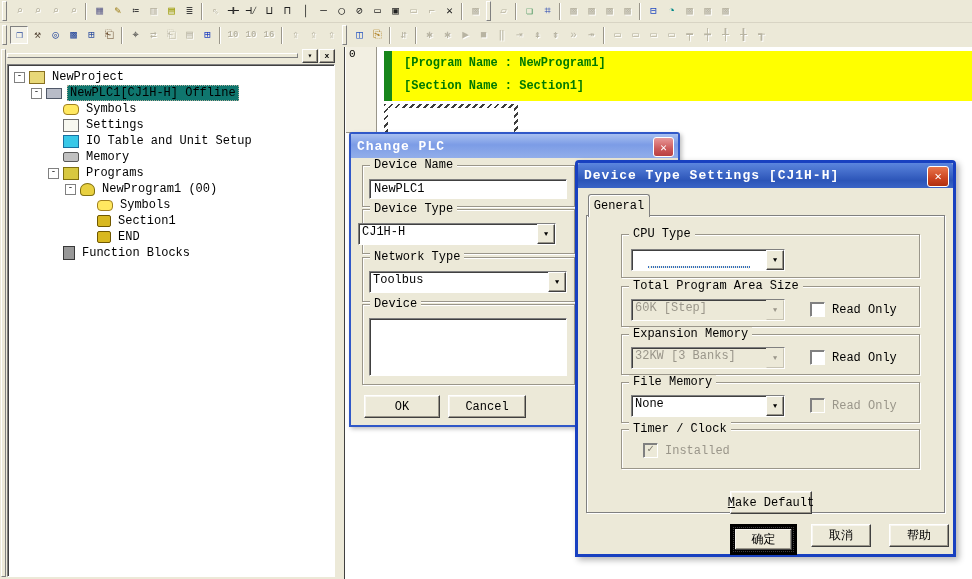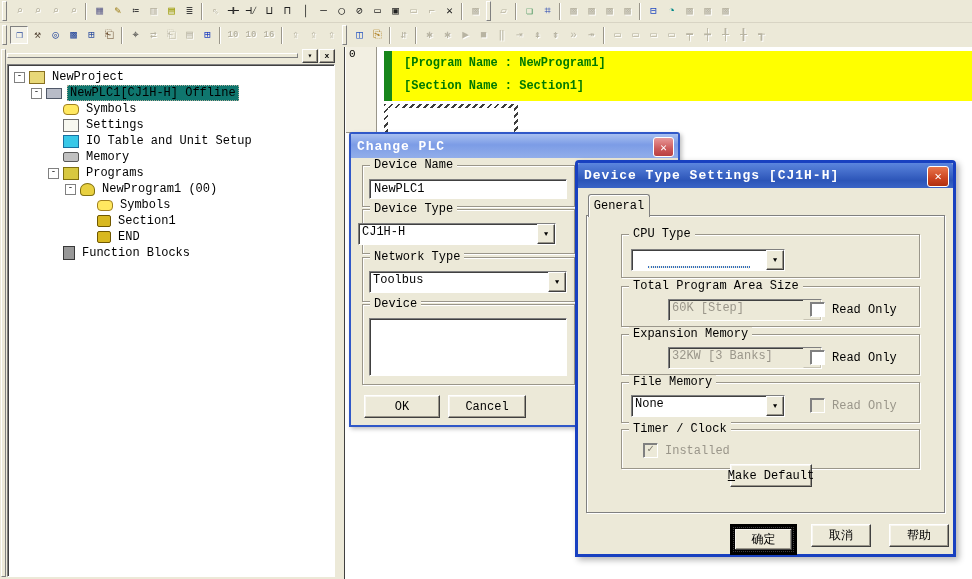--- a/index.html
+++ b/index.html
@@ -56,21 +56,21 @@
 
   
   .grp{position:absolute;border:1px solid #9a968a;box-shadow:1px 1px 0 #fff,inset 1px 1px 0 #fff;}
   .glbl{position:absolute;top:-8px;left:7px;background:#ECE9D8;padding:0 4px;font-size:12px;line-height:14px;white-space:nowrap;}
   .b3{position:absolute;display:flex;align-items:center;justify-content:center;font-size:12px;background:#ECE9D8;border:1px solid;border-color:#fff #404040 #404040 #fff;box-shadow:inset -1px -1px 0 #9a968a,inset 1px 1px 0 #f8f6f0;cursor:default;white-space:nowrap;}
   .b3.default{border:5px solid #000000;box-shadow:inset -1px -1px 0 #404040,inset 1px 1px 0 #f8f6f0,inset -2px -2px 0 #9a968a;outline:1px dotted #404040;outline-offset:-4px;}
   .tin{position:absolute;background:#fff;border:1px solid;border-color:#808080 #fff #fff #808080;box-shadow:inset 1px 1px 0 #404040;font-size:12px;padding:2px 4px;white-space:nowrap;overflow:hidden;}
   .combo{position:absolute;display:flex;background:#fff;border:1px solid;border-color:#808080 #fff #fff #808080;box-shadow:inset 1px 1px 0 #404040;}
   .cfield{flex:1;font-size:12px;padding:1px 3px;white-space:nowrap;overflow:hidden;}
   .carrow{width:16px;background:#ECE9D8;border:1px solid;border-color:#fff #404040 #404040 #fff;box-shadow:inset -1px -1px 0 #9a968a;display:flex;align-items:center;justify-content:center;font-size:7px;flex:0 0 auto;}
-  .combo.disabled{background:#ECE9D8;margin-left:37px;}
+  .combo.disabled{background:#ECE9D8;}
   .combo.disabled .cfield{color:#9a968a;}
   .combo.disabled .carrow{color:#9a968a;border-color:#ECE9D8 #c8c4b4 #c8c4b4 #ECE9D8;box-shadow:none;}
   .combo.selected .cfield{background:#316AC5;color:#fef9c3;outline:1px dotted #f0f0d8;outline-offset:-2px;margin:16px;}
   .cbrow{position:absolute;display:flex;align-items:center;font-size:12px;white-space:nowrap;}
   .cbox{width:13px;height:13px;background:#fff;border:1px solid;border-color:#808080 #fff #fff #808080;box-shadow:inset 1px 1px 0 #808080;margin-right:7px;flex:0 0 auto;font-size:11px;line-height:11px;text-align:center;color:#000;}
   .cbrow.disabled{color:#9a968a;}
   .cbrow.disabled .cbox{background:#ECE9D8;color:#7a766a;}
 
   
   #change-plc{position:absolute;left:349px;top:132px;width:327px;height:291px;background:#ECE9D8;border:2px solid #3058C8;border-radius:3px 3px 0 0;z-index:10;box-shadow:2px 2px 4px rgba(0,0,0,.25);}
@@ -360,21 +360,21 @@
     </div>
 
     <div class="grp" style="left:43px;top:266px;width:297px;height:38px;">
       <span class="glbl">Timer / Clock</span>
     </div>
     <div class="cbrow disabled" style="left:65px;top:280px;">
       <div class="cbox">✓</div>
       <span>Installed</span>
     </div>
 
-    <div class="b3" style="left:152px;top:301px;width:80px;height:21px;">
+    <div class="b3" style="left:152px;top:328px;width:80px;height:21px;">
       <span><u>M</u><span>ake Default</span></span>
     </div>
 
     <div class="b3 default" style="left:152px;top:361px;width:57px;height:21px;">确定</div>
     <div class="b3" style="left:233px;top:361px;width:58px;height:21px;">取消</div>
     <div class="b3" style="left:311px;top:361px;width:58px;height:21px;">帮助</div>
   </div>
 
 </div>
 

